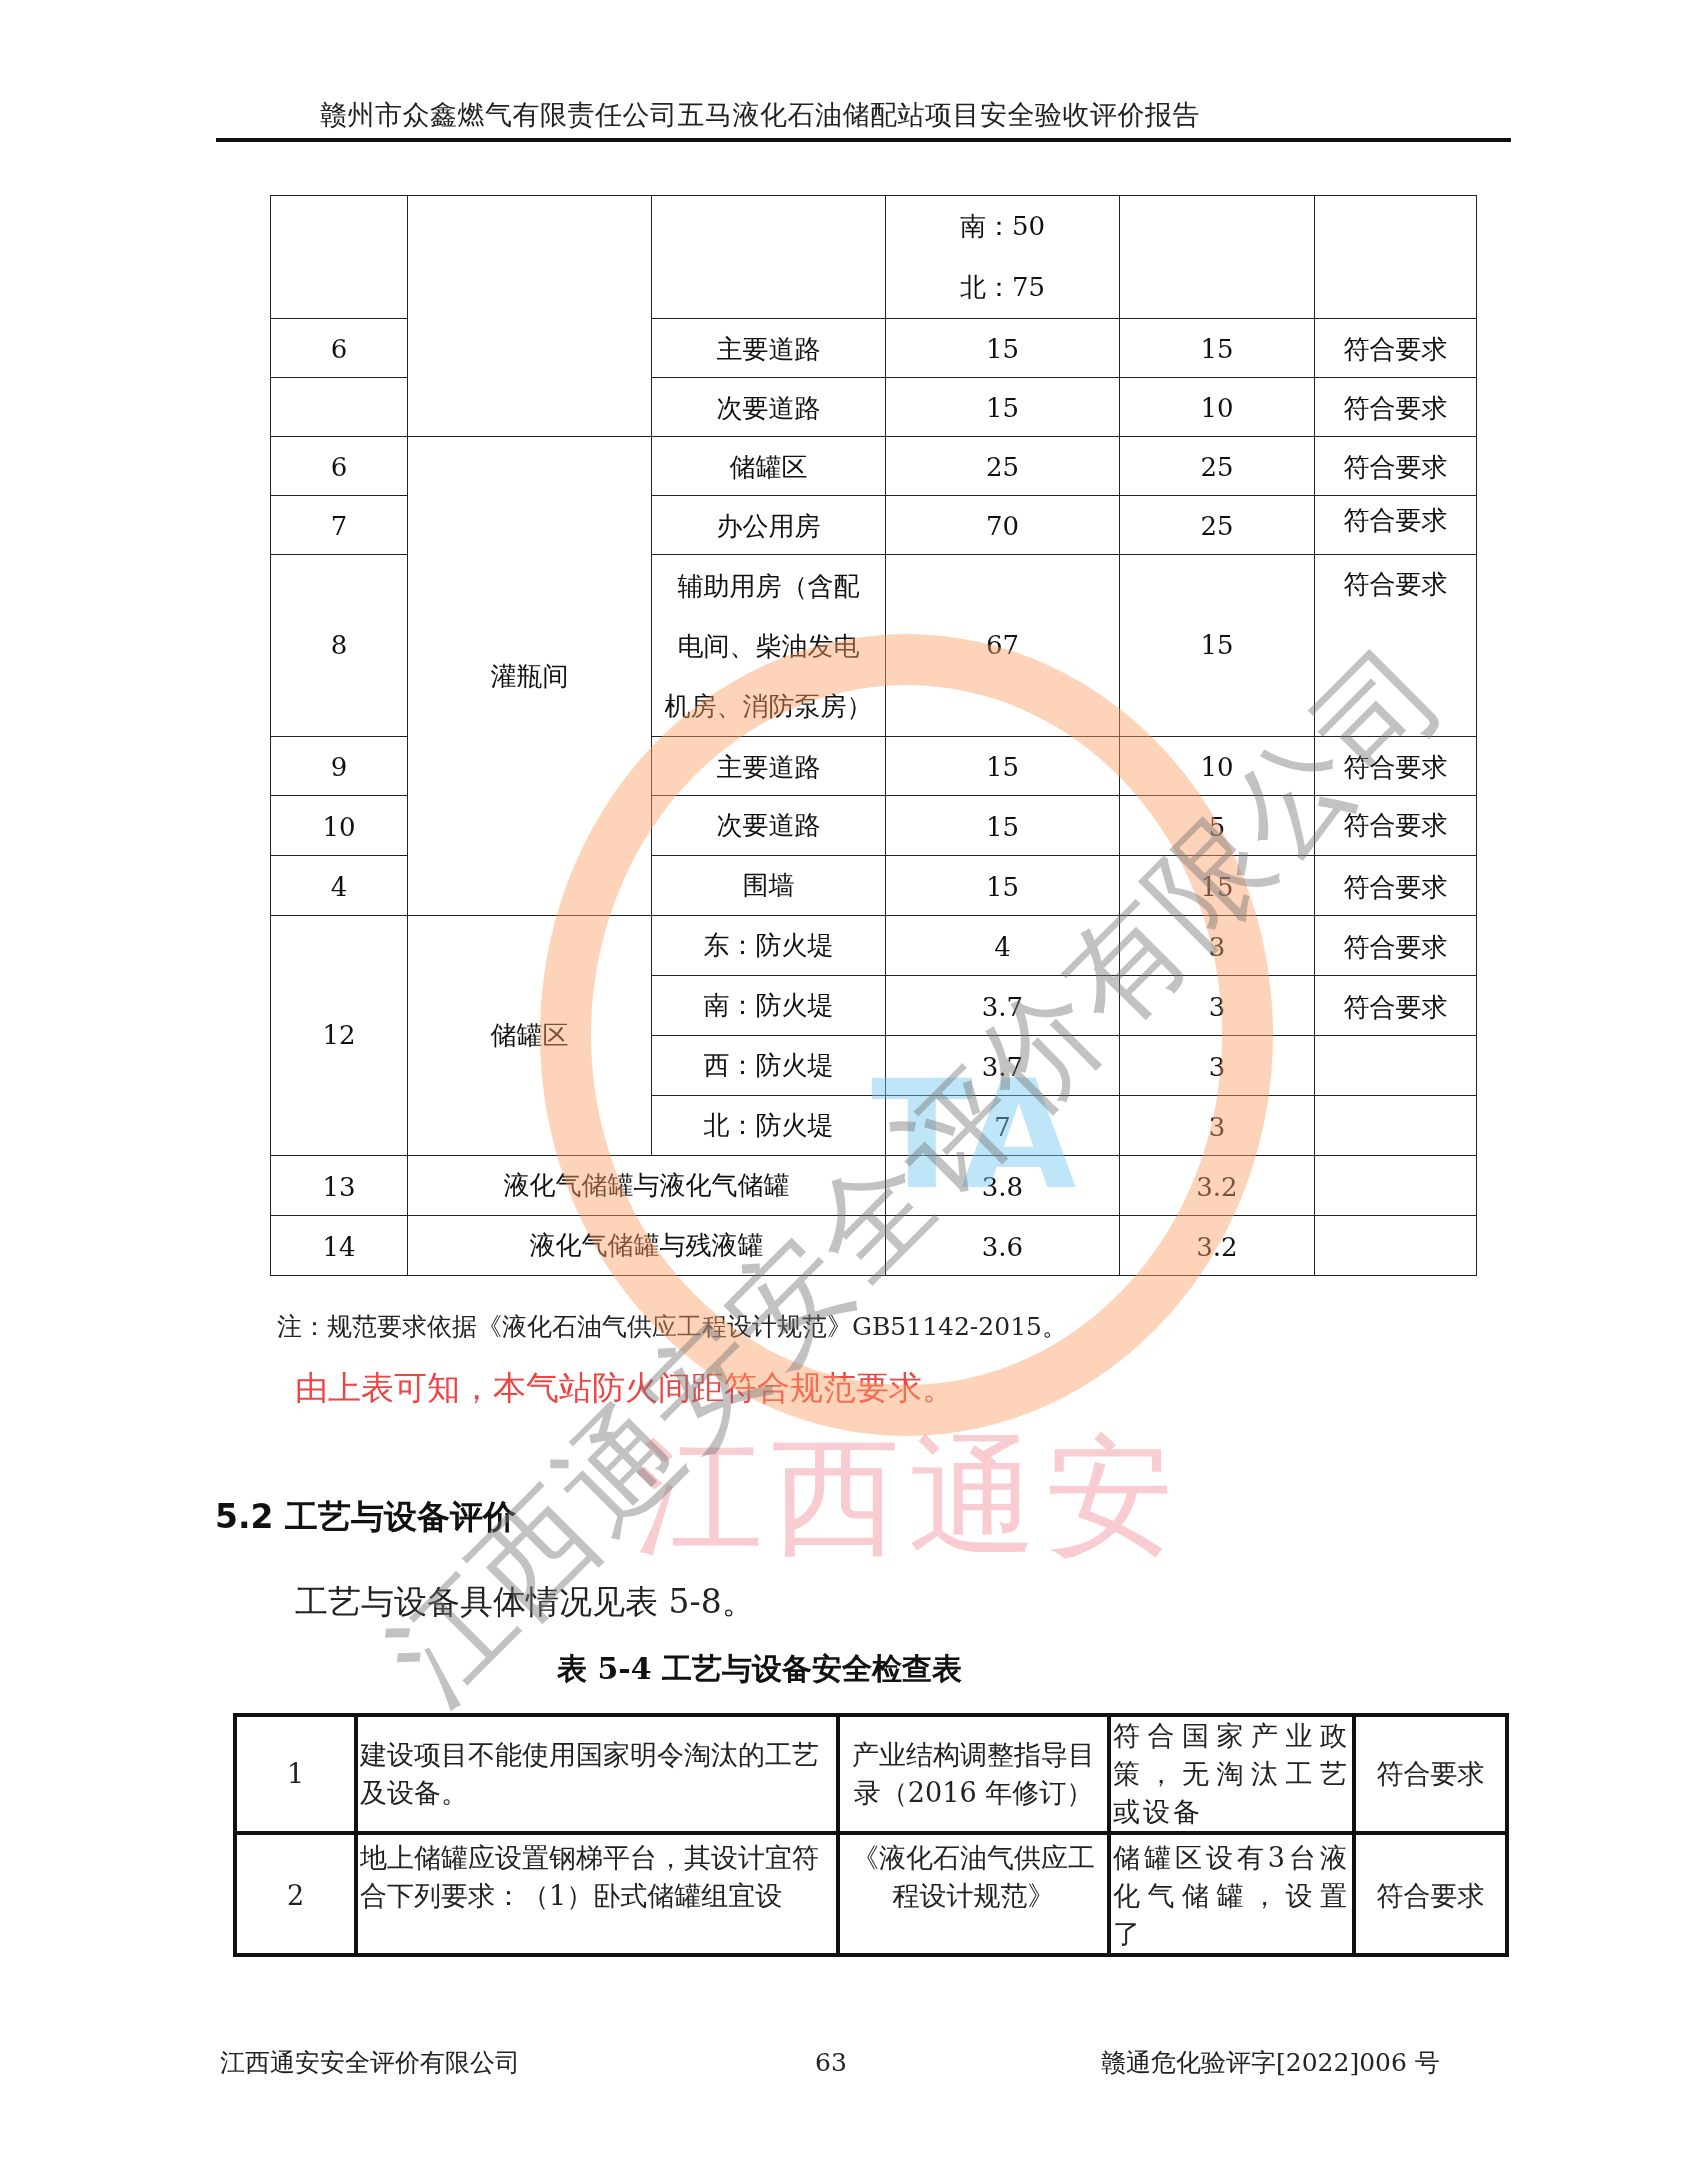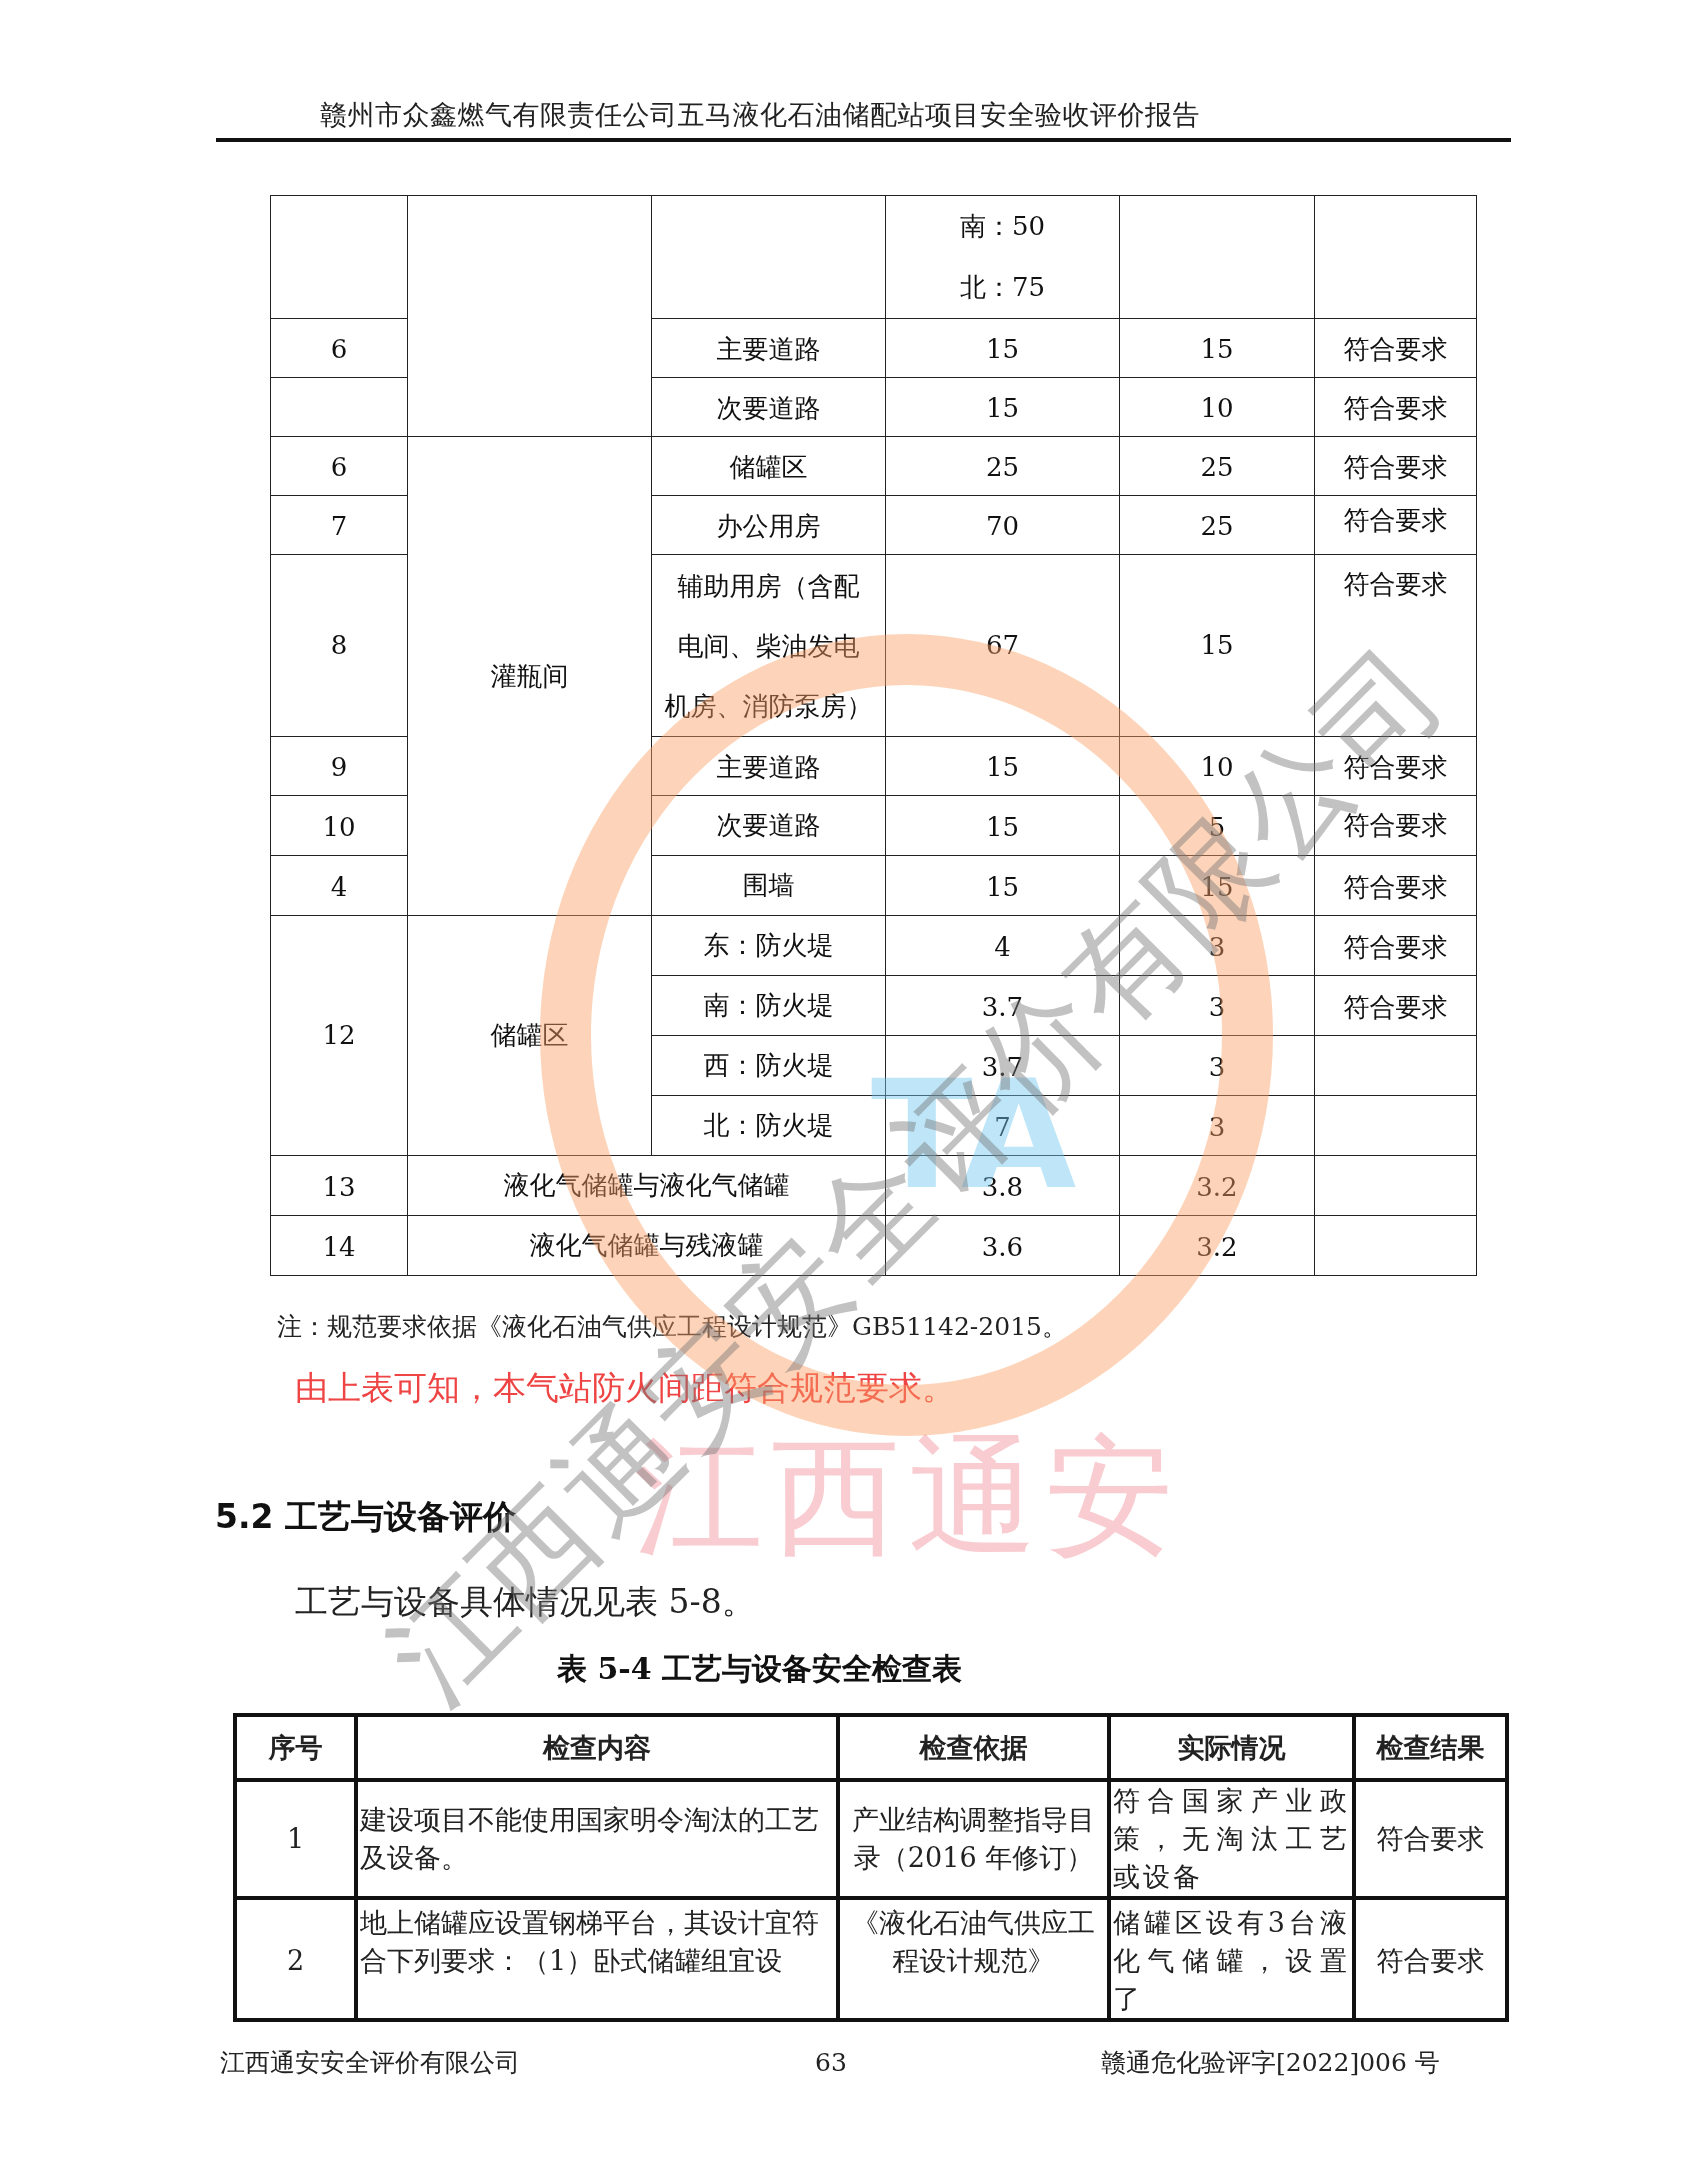--- a/index.html
+++ b/index.html
@@ -178,27 +178,20 @@
 
 <table class="t2">
   <colgroup>
     <col style="width:121px">
       <col style="width:482px">
       <col style="width:271px">
       <col style="width:245px">
       <col style="width:153px">
   </colgroup>
   <tbody>
-      <tr>
-    <th>序号</th>
-    <th>检查内容</th>
-    <th>检查依据</th>
-    <th>实际情况</th>
-    <th>检查结果</th>
-  </tr>
   <tr style="height:112px">
     <td class="c">1</td>
     <td class="l">建设项目不能使用国家明令淘汰的工艺及设备。</td>
     <td class="c">产业结构调整指导目录（2016 年修订）</td>
     <td class="just">符合国家产业政策，无淘汰工艺或设备</td>
     <td class="c">符合要求</td>
   </tr>
   <tr>
     <td class="c clip" style="vertical-align:middle !important">2</td>
     <td class="l clip">地上储罐应设置钢梯平台，其设计宜符合下列要求：（1）卧式储罐组宜设</td>

